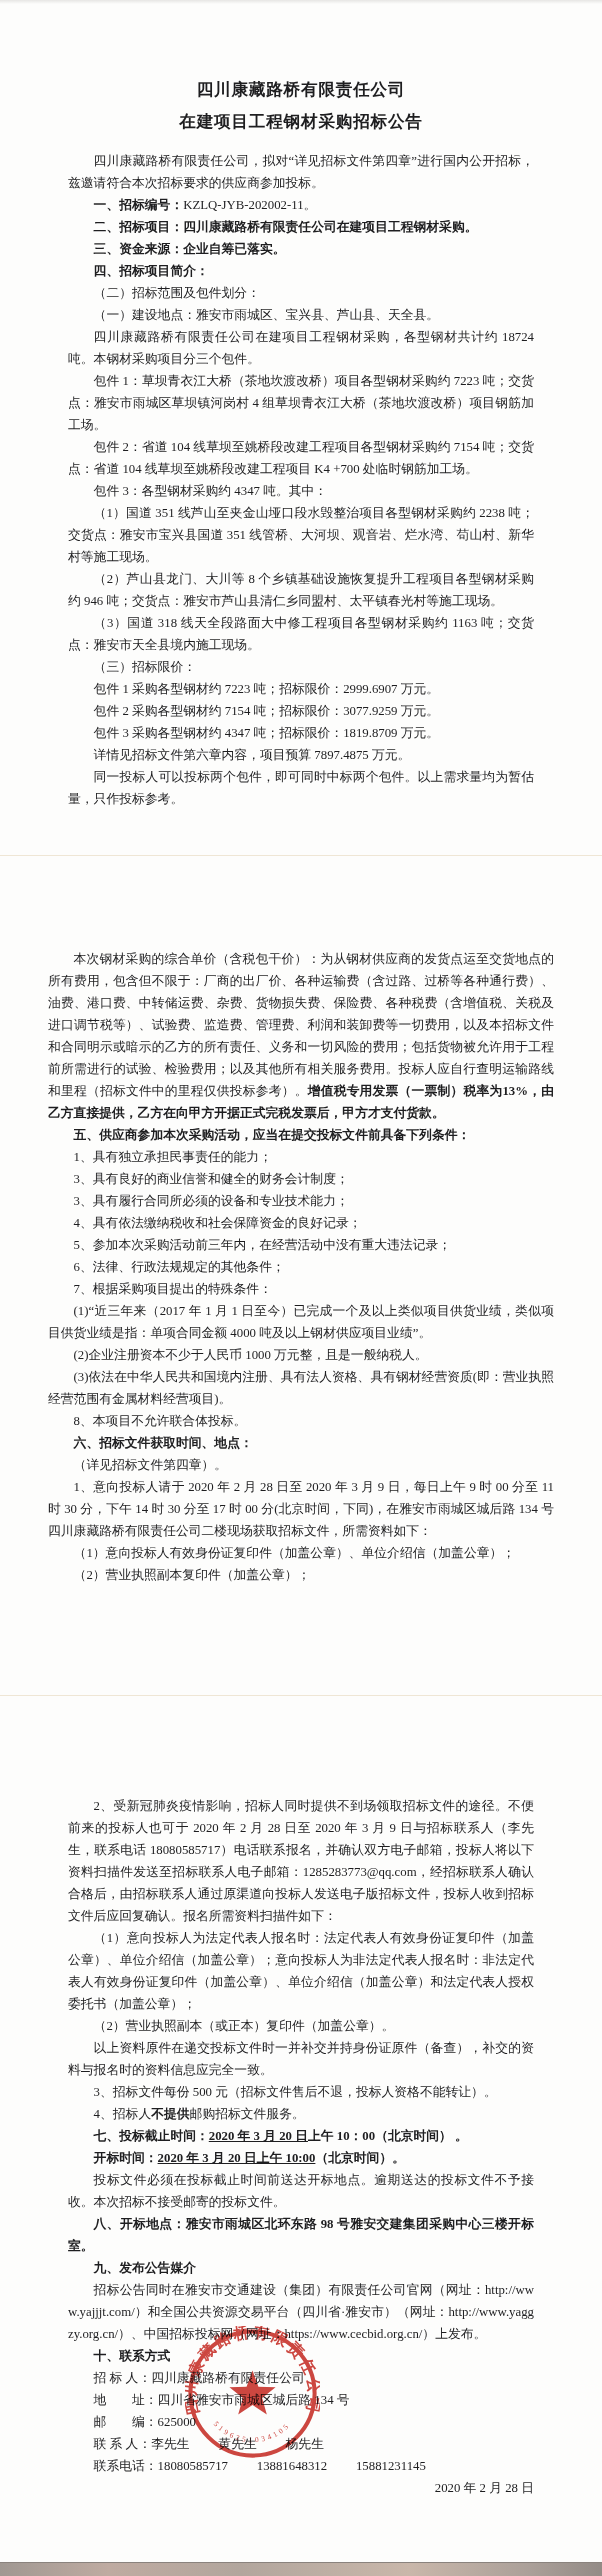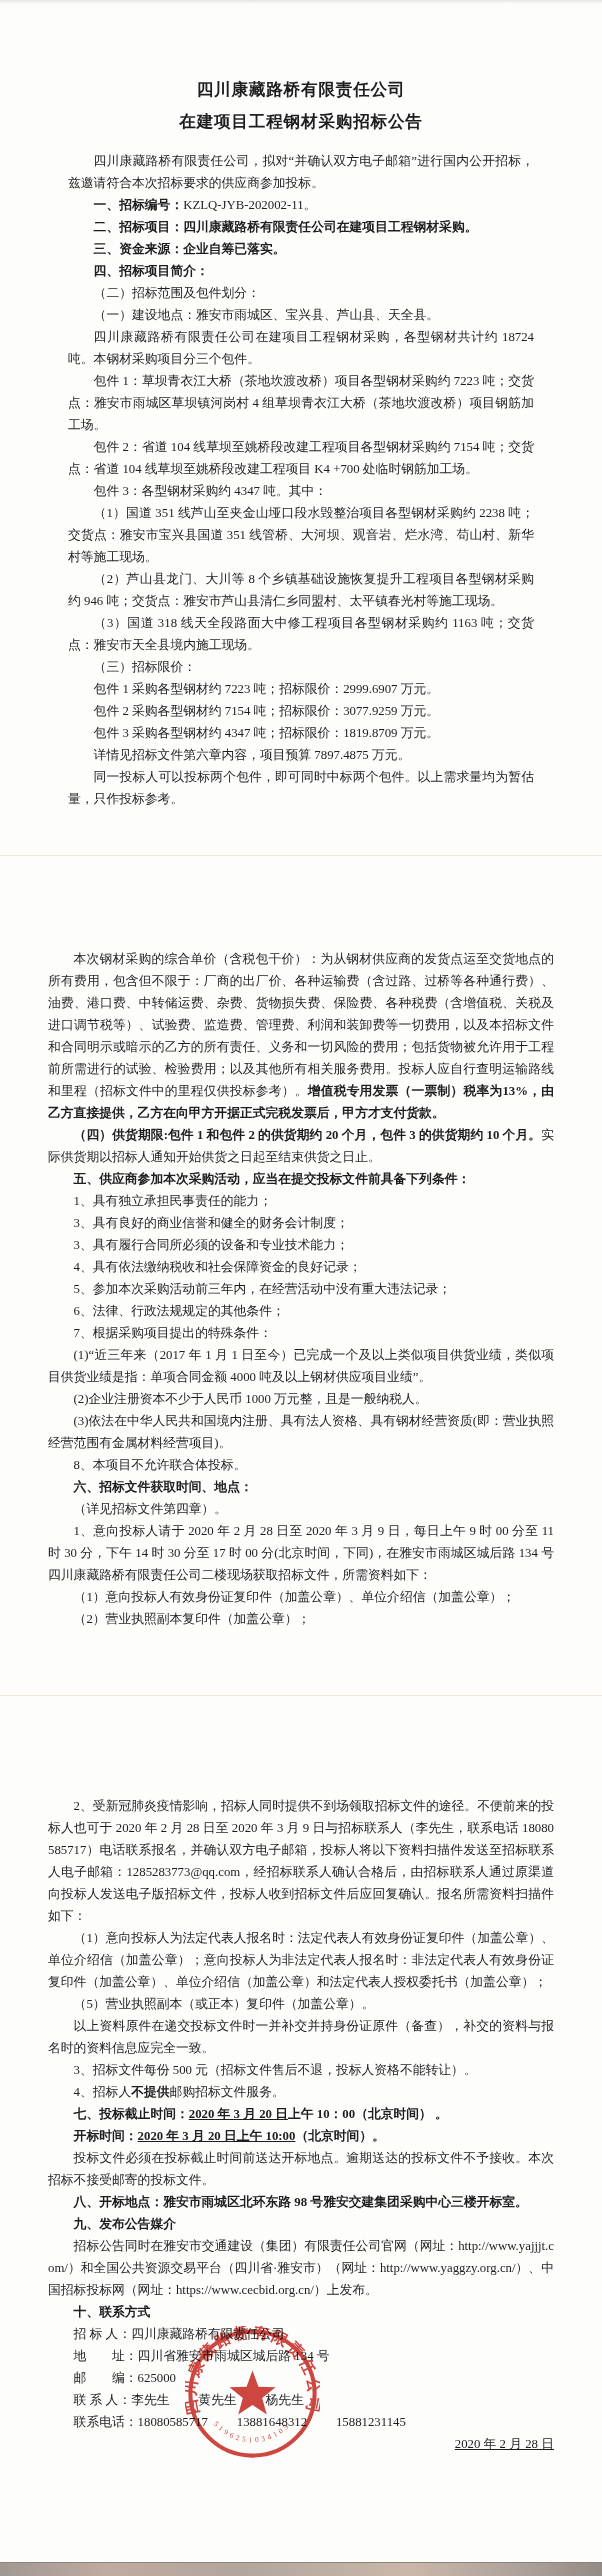--- a/index.html
+++ b/index.html
@@ -7,47 +7,47 @@
     position:relative;width:602px;height:2576px;margin:0 auto;
     background:#fdfdfc;color:#1e1e20;
     font-family:"Liberation Serif","DejaVu Serif",serif;
     overflow:hidden;
   }
   .top-edge{position:absolute;top:0;left:0;width:602px;height:3.8px;
     background:linear-gradient(180deg,#e7e6e4,#fdfdfc);}
   .page{box-sizing:border-box;overflow:hidden;}
   #p1{height:856px;padding:74px 68px 0;border-bottom:1.5px solid #efe6d5;}
   #p2{height:840px;padding:92px 48px 0;border-bottom:1.5px solid #efe6d5;}
-  #p3{height:865px;padding:99px 48px 0;}
+  #p3{height:865px;padding:99px 68px 0;}
   .doc-title{margin:0 0 12px;font-size:16.6px;line-height:32px;font-weight:bold;
     text-align:center;letter-spacing:0.8px;}
   .para{margin:0;font-size:12.8px;line-height:22px;text-indent:2em;
     text-align:justify;word-break:break-all;}
-  .para.right{text-align:right;text-indent:0;text-decoration:underline;}
+  .para.right{text-align:right;text-indent:0;}
   .b{font-weight:bold;}
   .u{text-decoration:underline;}
   .seal{position:absolute;left:185px;top:2326px;width:135px;height:135px;
     opacity:.84;mix-blend-mode:multiply;pointer-events:none;}
   .scan-bar{position:absolute;left:0;bottom:0;width:602px;height:13.5px;
     border-top:0.8px solid #8a837e;
     background:linear-gradient(90deg,#a09892 0%,#bfaba1 18%,#b2a69d 40%,#c9b7aa 68%,#aba099 88%,#938b86 100%);}
 </style>
 </head>
 <body>
 
 <div class="doc">
   <div class="top-edge"></div>
 
   <section class="page" id="p1">
     <h1 class="doc-title">
       <div>四川康藏路桥有限责任公司</div>
       <div>在建项目工程钢材采购招标公告</div>
     </h1>
     <div class="content">
-        <p class="para"><span>四川康藏路桥有限责任公司，拟对“并确认双方电子邮箱”进行国内公开招标，兹邀请符合本次招标要求的供应商参加投标。</span></p>
+        <p class="para"><span>四川康藏路桥有限责任公司，拟对“详见招标文件第四章”进行国内公开招标，兹邀请符合本次招标要求的供应商参加投标。</span></p>
         <p class="para"><span class="b">一、招标编号：</span><span>KZLQ-JYB-202002-11。</span></p>
         <p class="para"><span class="b">二、招标项目：四川康藏路桥有限责任公司在建项目工程钢材采购。</span></p>
         <p class="para"><span class="b">三、资金来源：企业自筹已落实。</span></p>
         <p class="para"><span class="b">四、招标项目简介：</span></p>
         <p class="para"><span>（二）招标范围及包件划分：</span></p>
         <p class="para"><span>（一）建设地点：雅安市雨城区、宝兴县、芦山县、天全县。</span></p>
         <p class="para"><span>四川康藏路桥有限责任公司在建项目工程钢材采购，各型钢材共计约 18724 吨。本钢材采购项目分三个包件。</span></p>
         <p class="para"><span>包件 1：草坝青衣江大桥（茶地坎渡改桥）项目各型钢材采购约 7223 吨；交货点：雅安市雨城区草坝镇河岗村 4 组草坝青衣江大桥（茶地坎渡改桥）项目钢筋加工场。</span></p>
         <p class="para"><span>包件 2：省道 104 线草坝至姚桥段改建工程项目各型钢材采购约 7154 吨；交货点：省道 104 线草坝至姚桥段改建工程项目 K4 +700 处临时钢筋加工场。</span></p>
         <p class="para"><span>包件 3：各型钢材采购约 4347 吨。其中：</span></p>
@@ -59,21 +59,20 @@
         <p class="para"><span>包件 2 采购各型钢材约 7154 吨；招标限价：3077.9259 万元。</span></p>
         <p class="para"><span>包件 3 采购各型钢材约 4347 吨；招标限价：1819.8709 万元。</span></p>
         <p class="para"><span>详情见招标文件第六章内容，项目预算 7897.4875 万元。</span></p>
         <p class="para"><span>同一投标人可以投标两个包件，即可同时中标两个包件。以上需求量均为暂估量，只作投标参考。</span></p>
       </div>
   </section>
 
   <section class="page" id="p2">
     <div class="content">
         <p class="para"><span>本次钢材采购的综合单价（含税包干价）：为从钢材供应商的发货点运至交货地点的所有费用，包含但不限于：厂商的出厂价、各种运输费（含过路、过桥等各种通行费）、油费、港口费、中转储运费、杂费、货物损失费、保险费、各种税费（含增值税、关税及进口调节税等）、试验费、监造费、管理费、利润和装卸费等一切费用，以及本招标文件和合同明示或暗示的乙方的所有责任、义务和一切风险的费用；包括货物被允许用于工程前所需进行的试验、检验费用；以及其他所有相关服务费用。投标人应自行查明运输路线和里程（招标文件中的里程仅供投标参考）。</span><span class="b">增值税专用发票（一票制）税率为13%，由乙方直接提供，乙方在向甲方开据正式完税发票后，甲方才支付货款。</span></p>
-        <p class="para"><span class="b">（四）供货期限:包件 1 和包件 2 的供货期约 20 个月，包件 3 的供货期约 10 个月。</span><span>实际供货期以招标人通知开始供货之日起至结束供货之日止。</span></p>
         <p class="para"><span class="b">五、供应商参加本次采购活动，应当在提交投标文件前具备下列条件：</span></p>
         <p class="para"><span>1、具有独立承担民事责任的能力；</span></p>
         <p class="para"><span>3、具有良好的商业信誉和健全的财务会计制度；</span></p>
         <p class="para"><span>3、具有履行合同所必须的设备和专业技术能力；</span></p>
         <p class="para"><span>4、具有依法缴纳税收和社会保障资金的良好记录；</span></p>
         <p class="para"><span>5、参加本次采购活动前三年内，在经营活动中没有重大违法记录；</span></p>
         <p class="para"><span>6、法律、行政法规规定的其他条件；</span></p>
         <p class="para"><span>7、根据采购项目提出的特殊条件：</span></p>
         <p class="para"><span>(1)“近三年来（2017 年 1 月 1 日至今）已完成一个及以上类似项目供货业绩，类似项目供货业绩是指：单项合同金额 4000 吨及以上钢材供应项目业绩”。</span></p>
         <p class="para"><span>(2)企业注册资本不少于人民币 1000 万元整，且是一般纳税人。</span></p>
@@ -84,21 +83,21 @@
         <p class="para"><span>1、意向投标人请于 2020 年 2 月 28 日至 2020 年 3 月 9 日，每日上午 9 时 00 分至 11 时 30 分，下午 14 时 30 分至 17 时 00 分(北京时间，下同)，在雅安市雨城区城后路 134 号四川康藏路桥有限责任公司二楼现场获取招标文件，所需资料如下：</span></p>
         <p class="para"><span>（1）意向投标人有效身份证复印件（加盖公章）、单位介绍信（加盖公章）；</span></p>
         <p class="para"><span>（2）营业执照副本复印件（加盖公章）；</span></p>
       </div>
   </section>
 
   <section class="page" id="p3">
     <div class="content">
         <p class="para"><span>2、受新冠肺炎疫情影响，招标人同时提供不到场领取招标文件的途径。不便前来的投标人也可于 2020 年 2 月 28 日至 2020 年 3 月 9 日与招标联系人（李先生，联系电话 18080585717）电话联系报名，并确认双方电子邮箱，投标人将以下资料扫描件发送至招标联系人电子邮箱：1285283773@qq.com，经招标联系人确认合格后，由招标联系人通过原渠道向投标人发送电子版招标文件，投标人收到招标文件后应回复确认。报名所需资料扫描件如下：</span></p>
         <p class="para"><span>（1）意向投标人为法定代表人报名时：法定代表人有效身份证复印件（加盖公章）、单位介绍信（加盖公章）；意向投标人为非法定代表人报名时：非法定代表人有效身份证复印件（加盖公章）、单位介绍信（加盖公章）和法定代表人授权委托书（加盖公章）；</span></p>
-        <p class="para"><span>（5）营业执照副本（或正本）复印件（加盖公章）。</span></p>
+        <p class="para"><span>（2）营业执照副本（或正本）复印件（加盖公章）。</span></p>
         <p class="para"><span>以上资料原件在递交投标文件时一并补交并持身份证原件（备查），补交的资料与报名时的资料信息应完全一致。</span></p>
         <p class="para"><span>3、招标文件每份 500 元（招标文件售后不退，投标人资格不能转让）。</span></p>
         <p class="para"><span>4、招标人</span><span class="b">不提供</span><span>邮购招标文件服务。</span></p>
         <p class="para"><span class="b">七、投标截止时间：</span><span class="b u">2020 年 3 月 20 日</span><span class="b">上午 10：00（北京时间） 。</span></p>
         <p class="para"><span class="b">开标时间：</span><span class="b u">2020 年 3 月 20 日上午 10:00</span><span class="b">（北京时间）。</span></p>
         <p class="para"><span>投标文件必须在投标截止时间前送达开标地点。逾期送达的投标文件不予接收。本次招标不接受邮寄的投标文件。</span></p>
         <p class="para"><span class="b">八、开标地点：雅安市雨城区北环东路 98 号雅安交建集团采购中心三楼开标室。</span></p>
         <p class="para"><span class="b">九、发布公告媒介</span></p>
         <p class="para"><span>招标公告同时在雅安市交通建设（集团）有限责任公司官网（网址：http://www.yajjjt.com/）和全国公共资源交易平台（四川省·雅安市）（网址：http://www.yaggzy.org.cn/）、中国招标投标网（网址：https://www.cecbid.org.cn/）上发布。</span></p>
         <p class="para"><span class="b">十、联系方式</span></p>

